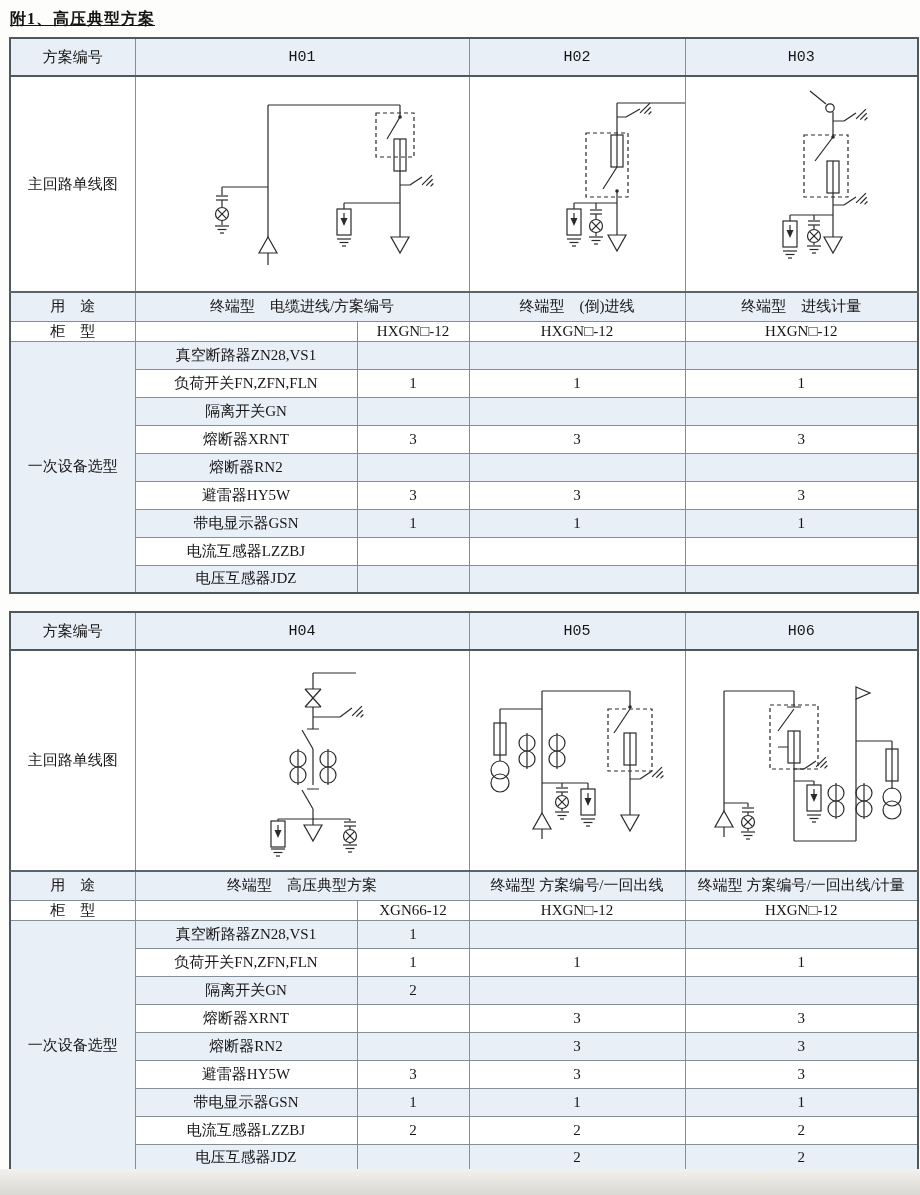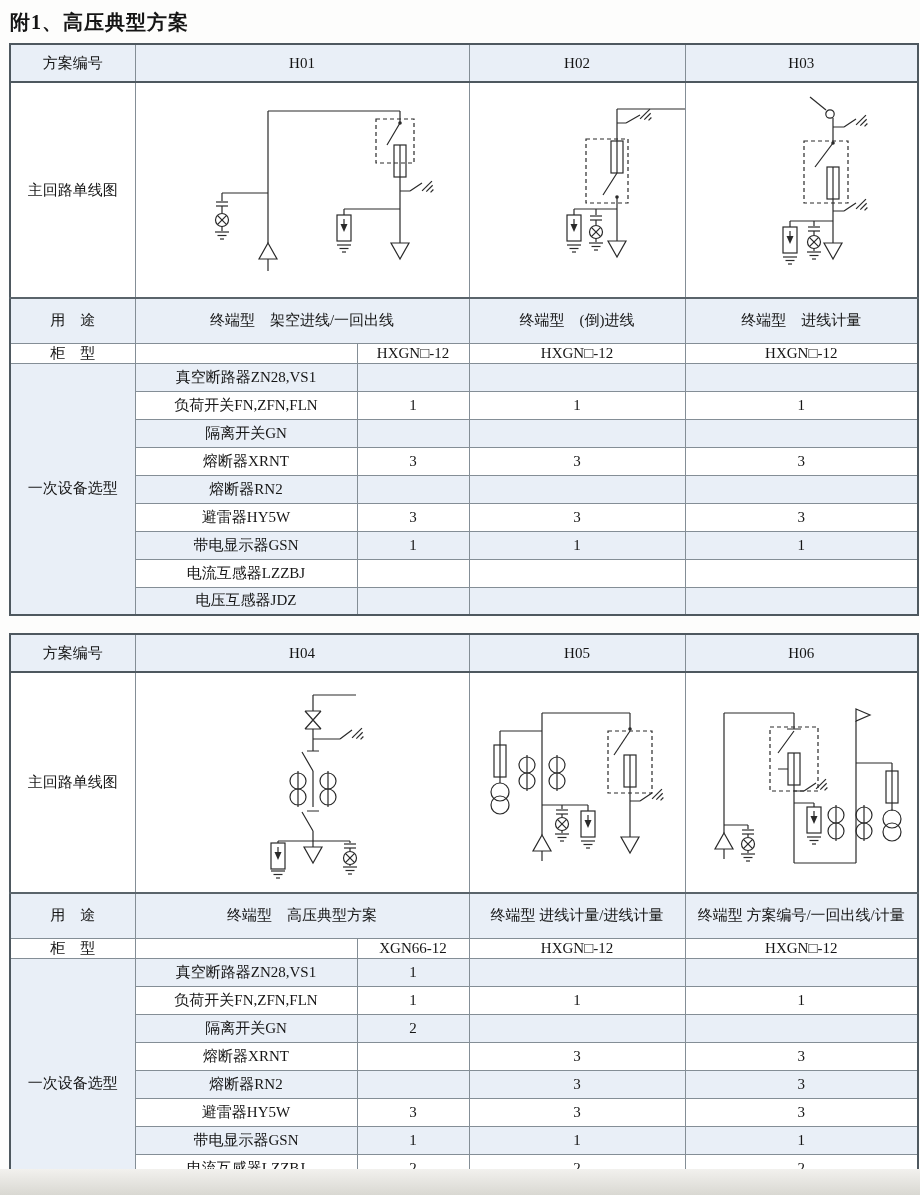--- a/index.html
+++ b/index.html
@@ -4,41 +4,42 @@
 <style>
   html,body{margin:0;padding:0;}
   body{
     width:920px;height:1195px;position:relative;
     background:#fdfdfc;
     font-family:"Liberation Serif","DejaVu Serif",serif;
     color:#151515;
     overflow:hidden;
   }
   .page-title{
-    font-size:20px;font-weight:bold;letter-spacing:1px;
+    font-size:16px;font-weight:bold;letter-spacing:1px;
     padding:9px 0 7px 10px;
+    text-decoration:underline;
   }
   table.scheme{
     border-collapse:collapse;table-layout:fixed;
     width:908px;margin-left:9px;
     border:2px solid #4e585f;
     background:#ffffff;
   }
   table.scheme td{
     border:1px solid #848e96;
     text-align:center;vertical-align:middle;
     font-size:15px;padding:0 2px;overflow:hidden;
   }
   tr.stripe td{background:#e9eff7;}
-  tr.hdr{height:38px;}
+  tr.hdr{height:38px;font-family:Liberation Mono, monospace;}
   tr.hdr td{border-bottom:2px solid #4e585f;}
   tr.diag1{height:193px;}
   tr.diag2{height:198px;}
   tr.diag1 td, tr.diag2 td{padding:12px;}
-  tr.usage{height:45px;padding-left:20px;}
+  tr.usage{height:29px;padding-left:20px;}
   tr.usage td{border-top-width:2px;border-top-color:#5a646b;}
   tr.cab{height:14px;font-size:14px;border-radius:12px;}
   tr.eq{height:28px;}
   td.eqname{text-align:left;padding-left:10px;font-size:15px;}
   td.val{font-size:14px;}
   .gap{height:17px;}
   .bottom-shade{
     position:absolute;left:0;bottom:0;width:920px;height:26px;
     background:linear-gradient(to bottom,#f2f1ee,#d9d8d2);
   }
@@ -170,21 +171,21 @@
         <use href="#cap" x="116" y="132"></use>
             <use href="#lamp" x="116" y="147"></use>
             <use href="#gnd" x="116" y="157"></use>
         <use href="#trid" x="135" y="148"></use>
       </svg>
     </td>
   </tr>
 
   <tr class="stripe usage">
     <td>用　途</td>
-    <td colspan="2">终端型　架空进线/一回出线</td>
+    <td colspan="2">终端型　电缆进线/方案编号</td>
     <td>终端型　(倒)进线</td>
     <td>终端型　进线计量</td>
   </tr>
 
   <tr class="cab">
     <td>柜　型</td>
     <td></td>
     <td class="val">HXGN□-12</td>
     <td class="val">HXGN□-12</td>
     <td class="val">HXGN□-12</td>
@@ -340,21 +341,21 @@
             <circle cx="194" cy="147" r="9"></circle>
         <use href="#ct" x="138" y="130"></use>
             <use href="#ct" x="166" y="130"></use>
       </svg>
     </td>
   </tr>
 
   <tr class="stripe usage">
     <td>用　途</td>
     <td colspan="2">终端型　高压典型方案</td>
-    <td>终端型 进线计量/进线计量</td>
+    <td>终端型 方案编号/一回出线</td>
     <td>终端型 方案编号/一回出线/计量</td>
   </tr>
 
   <tr class="cab">
     <td>柜　型</td>
     <td></td>
     <td class="val">XGN66-12</td>
     <td class="val">HXGN□-12</td>
     <td class="val">HXGN□-12</td>
   </tr>

